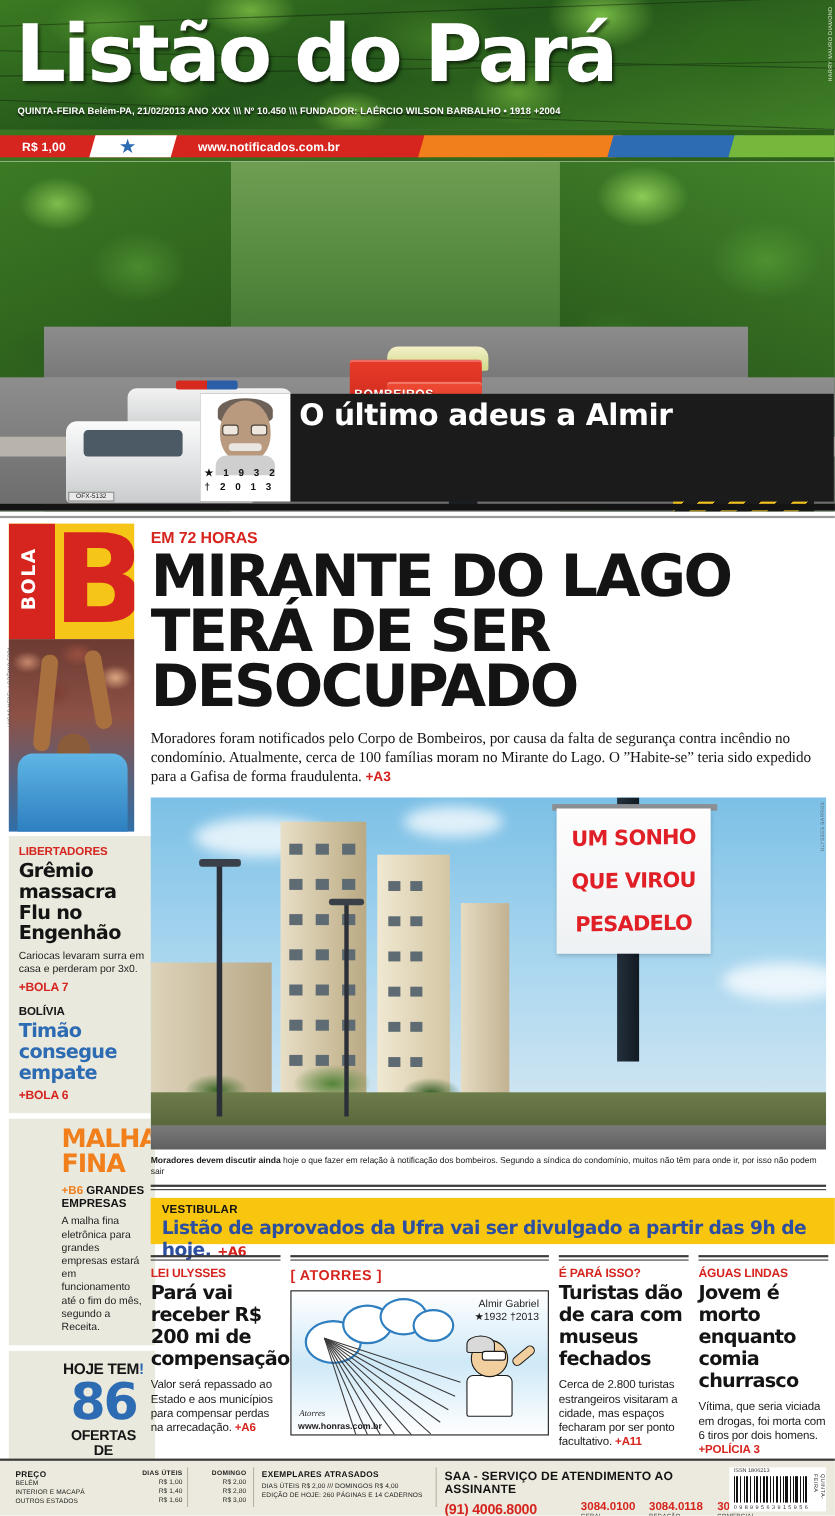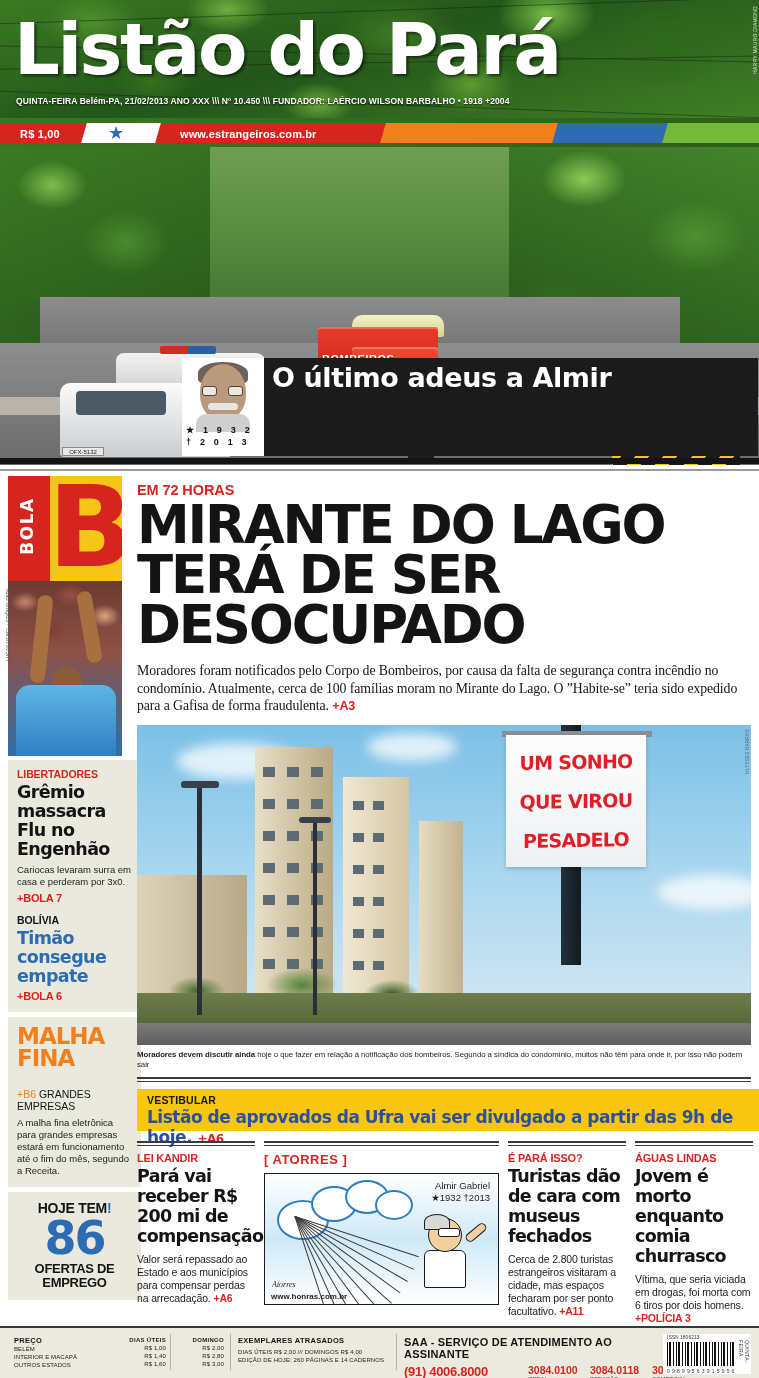--- a/index.html
+++ b/index.html
@@ -291,21 +291,21 @@
   .sp-credit {
     position:absolute; left:-1px; top: 108px;
     font-size: 4.5px; color:#555; letter-spacing:.3px;
     writing-mode: vertical-rl; transform: rotate(180deg);
   }
 
   .lbox {
     width: 133px; background: #e9e9dd; padding: 8px 9px 10px 9px;
     margin-top: 4px;
   }
-  .lbox + .lbox { margin-top: 5px; }
+  .lbox + .lbox { margin-top: 5px; padding-left: 48px; }
   .lbox-kicker {
     font-size: 10.5px; font-weight: 800; color:#d6251f;
     letter-spacing: -.1px; line-height: 13px;
   }
   .lbox-kicker.dark { color:#141414; }
   .lbox-head {
     font-size: 17.5px; font-weight: 800; color:#141414; line-height: 19px;
     letter-spacing: -.6px; margin-top: 2px;
     font-family:"DejaVu Sans", sans-serif;
   }
@@ -317,22 +317,22 @@
   .lbox-body.sans { font-family:"Liberation Sans", sans-serif; }
   .lbox-ref {
     font-size: 11px; font-weight: 800; color:#d6251f; margin-top: 4px;
     letter-spacing: -.2px;
   }
   .malha-title {
     font-size: 23px; font-weight: 800; color:#f07f1c; line-height: 22px;
     letter-spacing: -1px; font-family:"DejaVu Sans", sans-serif;
   }
   .malha-sub {
-    font-size: 10.5px; font-weight: 400; color:#141414; line-height: 12px;
-    margin-top: 19px;
+    font-size: 10.5px; font-weight: 700; color:#141414; line-height: 12px;
+    margin-top: 7px;
   }
   .malha-sub .b6 { color:#f07f1c; }
   .hoje-tem {
     font-size: 14px; font-weight: 800; color:#141414; letter-spacing:-.3px;
   }
   .hoje-tem .bang { color:#2d6bb3; }
   .hoje-num {
     font-size: 46px; font-weight: 800; color:#2d6bb3; line-height: 44px;
     letter-spacing: -2px; font-family:"DejaVu Sans", sans-serif;
   }
@@ -569,21 +569,21 @@
 
   <div class="ribbon">
     <div class="rb-bgimg"></div>
     <div class="rb-band rb-red"></div>
     <div class="rb-band rb-flag"></div>
     <div class="rb-star">★</div>
     <div class="rb-band rb-orange"></div>
     <div class="rb-band rb-blue"></div>
     <div class="rb-band rb-green"></div>
     <div class="rb-price">R$ 1,00</div>
-    <div class="rb-url">www.estrangeiros.com.br</div>
+    <div class="rb-url">www.notificados.com.br</div>
   </div>
 
   <div class="topphoto">
     <div class="tp-sky"></div>
     <div class="tp-trees-l"></div>
     <div class="tp-trees-r"></div>
     <div class="tp-road"></div>
     <div class="tp-road2"></div>
     <div class="tp-kerb"></div>
 
@@ -790,21 +790,21 @@
         <div class="vest-head">
           <span>Listão de aprovados da Ufra vai ser divulgado a partir das 9h de hoje.</span>
           <span class="ref">+A6</span>
         </div>
       </div>
 
       <div class="bottomrow">
 
         <div class="bcol">
           <div class="bcol-rule"></div>
-          <div class="bcol-kicker">LEI KANDIR</div>
+          <div class="bcol-kicker">LEI ULYSSES</div>
           <div class="bcol-head">Pará vai receber R$ 200 mi de compensação</div>
           <div class="bcol-body">
             <span>Valor será repassado ao Estado e aos municípios para compensar perdas na arrecadação.</span>
             <span class="ref">+A6</span>
           </div>
         </div>
 
         <div class="bcol cartoon">
           <div class="bcol-rule"></div>
           <div class="atorres-title">[ ATORRES ]</div>

